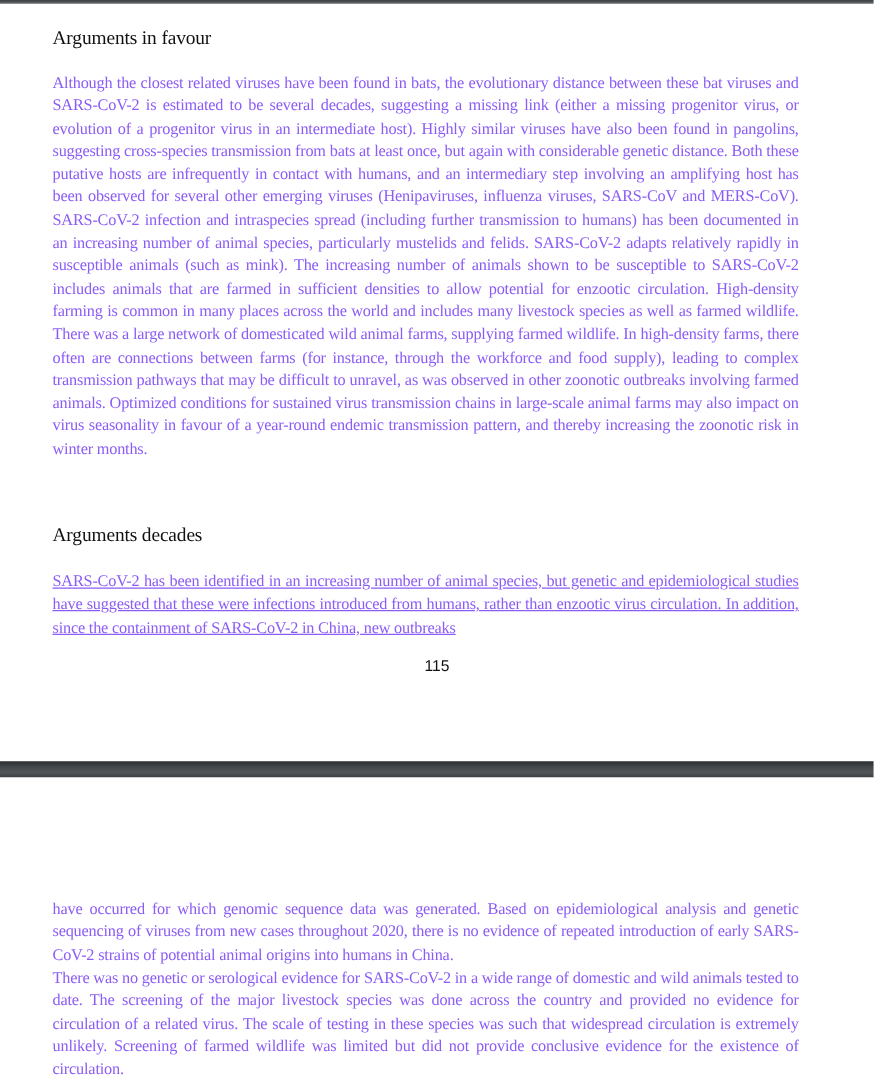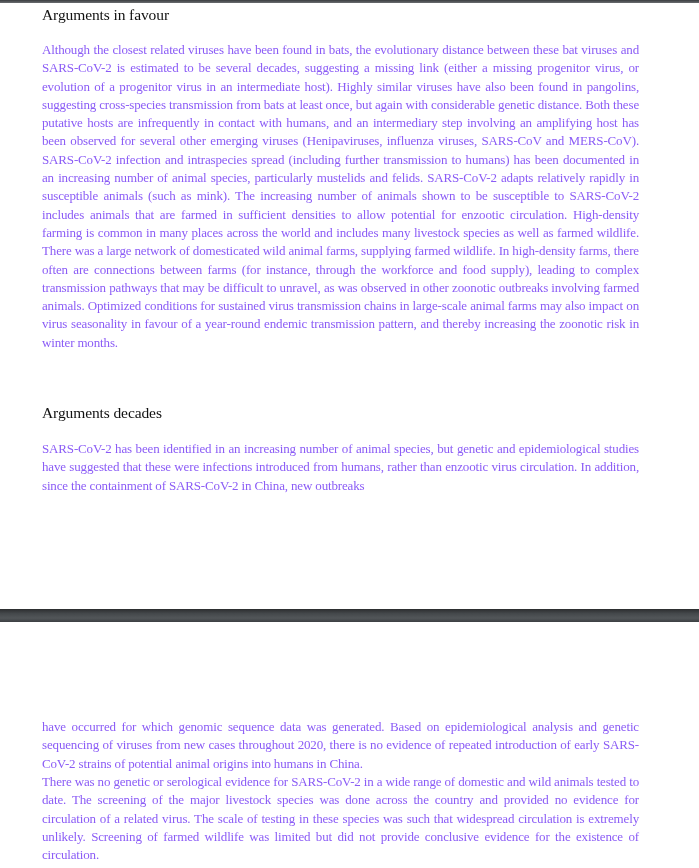--- a/index.html
+++ b/index.html
@@ -10,21 +10,21 @@
       font-family: "Liberation Serif", serif;
       color: #111111;
     }
     .top-edge {
       position: absolute; left: 0; top: 0; width: 699px; height: 3px;
       background: linear-gradient(#3a3d40, #6a6d70);
     }
     .page {
       position: absolute; left: 0; width: 699px; background: #ffffff;
     }
-    .page-1 { top: 3px; height: 606px; }
+    .page-1 { top: 19px; height: 606px; }
     .page-2 { top: 622px; height: 278px; }
     .gap {
       position: absolute; left: 0; top: 609px; width: 699px; height: 13px;
       background: linear-gradient(#2b2d2f 0%, #44484b 35%, #525659 70%, #3c3f42 100%);
     }
     .heading {
       position: absolute; left: 42px;
       font-size: 15.5px; line-height: 18px; letter-spacing: -0.1px;
       color: #111;
     }
@@ -42,21 +42,22 @@
   </style>
 </head>
 <body>
 
 <div class="top-edge"></div>
 
 <div class="page page-1">
   <div class="heading" style="top:3px;">Arguments in favour</div>
   <div class="para" style="top:38px;">Although the closest related viruses have been found in bats, the evolutionary distance between these bat viruses and SARS-CoV-2 is estimated to be several decades, suggesting a missing link (either a missing progenitor virus, or evolution of a progenitor virus in an intermediate host). Highly similar viruses have also been found in pangolins, suggesting cross-species transmission from bats at least once, but again with considerable genetic distance. Both these putative hosts are infrequently in contact with humans, and an intermediary step involving an amplifying host has been observed for several other emerging viruses (Henipaviruses, influenza viruses, SARS-CoV and MERS-CoV). SARS-CoV-2 infection and intraspecies spread (including further transmission to humans) has been documented in an increasing number of animal species, particularly mustelids and felids. SARS-CoV-2 adapts relatively rapidly in susceptible animals (such as mink). The increasing number of animals shown to be susceptible to SARS-CoV-2 includes animals that are farmed in sufficient densities to allow potential for enzootic circulation. High-density farming is common in many places across the world and includes many livestock species as well as farmed wildlife.  There was a large network of domesticated wild animal farms, supplying farmed wildlife. In high-density farms, there often are connections between farms (for instance, through the workforce and food supply), leading to complex transmission pathways that may be difficult to unravel, as was observed in other zoonotic outbreaks involving farmed animals. Optimized conditions for sustained virus transmission chains in large-scale animal farms may also impact on virus seasonality in favour of a year-round endemic transmission pattern, and thereby increasing the zoonotic risk in winter months.</div>
   <div class="heading" style="top:401px;">Arguments decades</div>
-  <div class="para" style="top:437px;">SARS-CoV-2 has been identified in an increasing number of animal species, but genetic and epidemiological studies have suggested that these were infections introduced from humans, rather than enzootic virus circulation. In addition, since the containment of SARS-CoV-2 in China, new outbreaks</div>
+  <div class="para" style="top:437px;text-decoration:underline;">SARS-CoV-2 has been identified in an increasing number of animal species, but genetic and epidemiological studies have suggested that these were infections introduced from humans, rather than enzootic virus circulation. In addition, since the containment of SARS-CoV-2 in China, new outbreaks</div>
+  <div class="page-number" style="top:507px;">115</div>
 </div>
 
 <div class="gap"></div>
 
 <div class="page page-2">
   <div class="para" style="top:96px;">have occurred for which genomic sequence data was generated. Based on epidemiological analysis and genetic sequencing of viruses from new cases throughout 2020, there is no evidence of repeated introduction of early SARS-CoV-2 strains of potential animal origins into humans in China.</div>
   <div class="para" style="top:151px;">There was no genetic or serological evidence for SARS-CoV-2 in a wide range of domestic and wild animals tested to date. The screening of the major livestock species was done across the country and provided no evidence for circulation of a related virus. The scale of testing in these species was such that widespread circulation is extremely unlikely. Screening of farmed wildlife was limited but did not provide conclusive evidence for the existence of circulation.</div>
 </div>
 
 </body></html>

